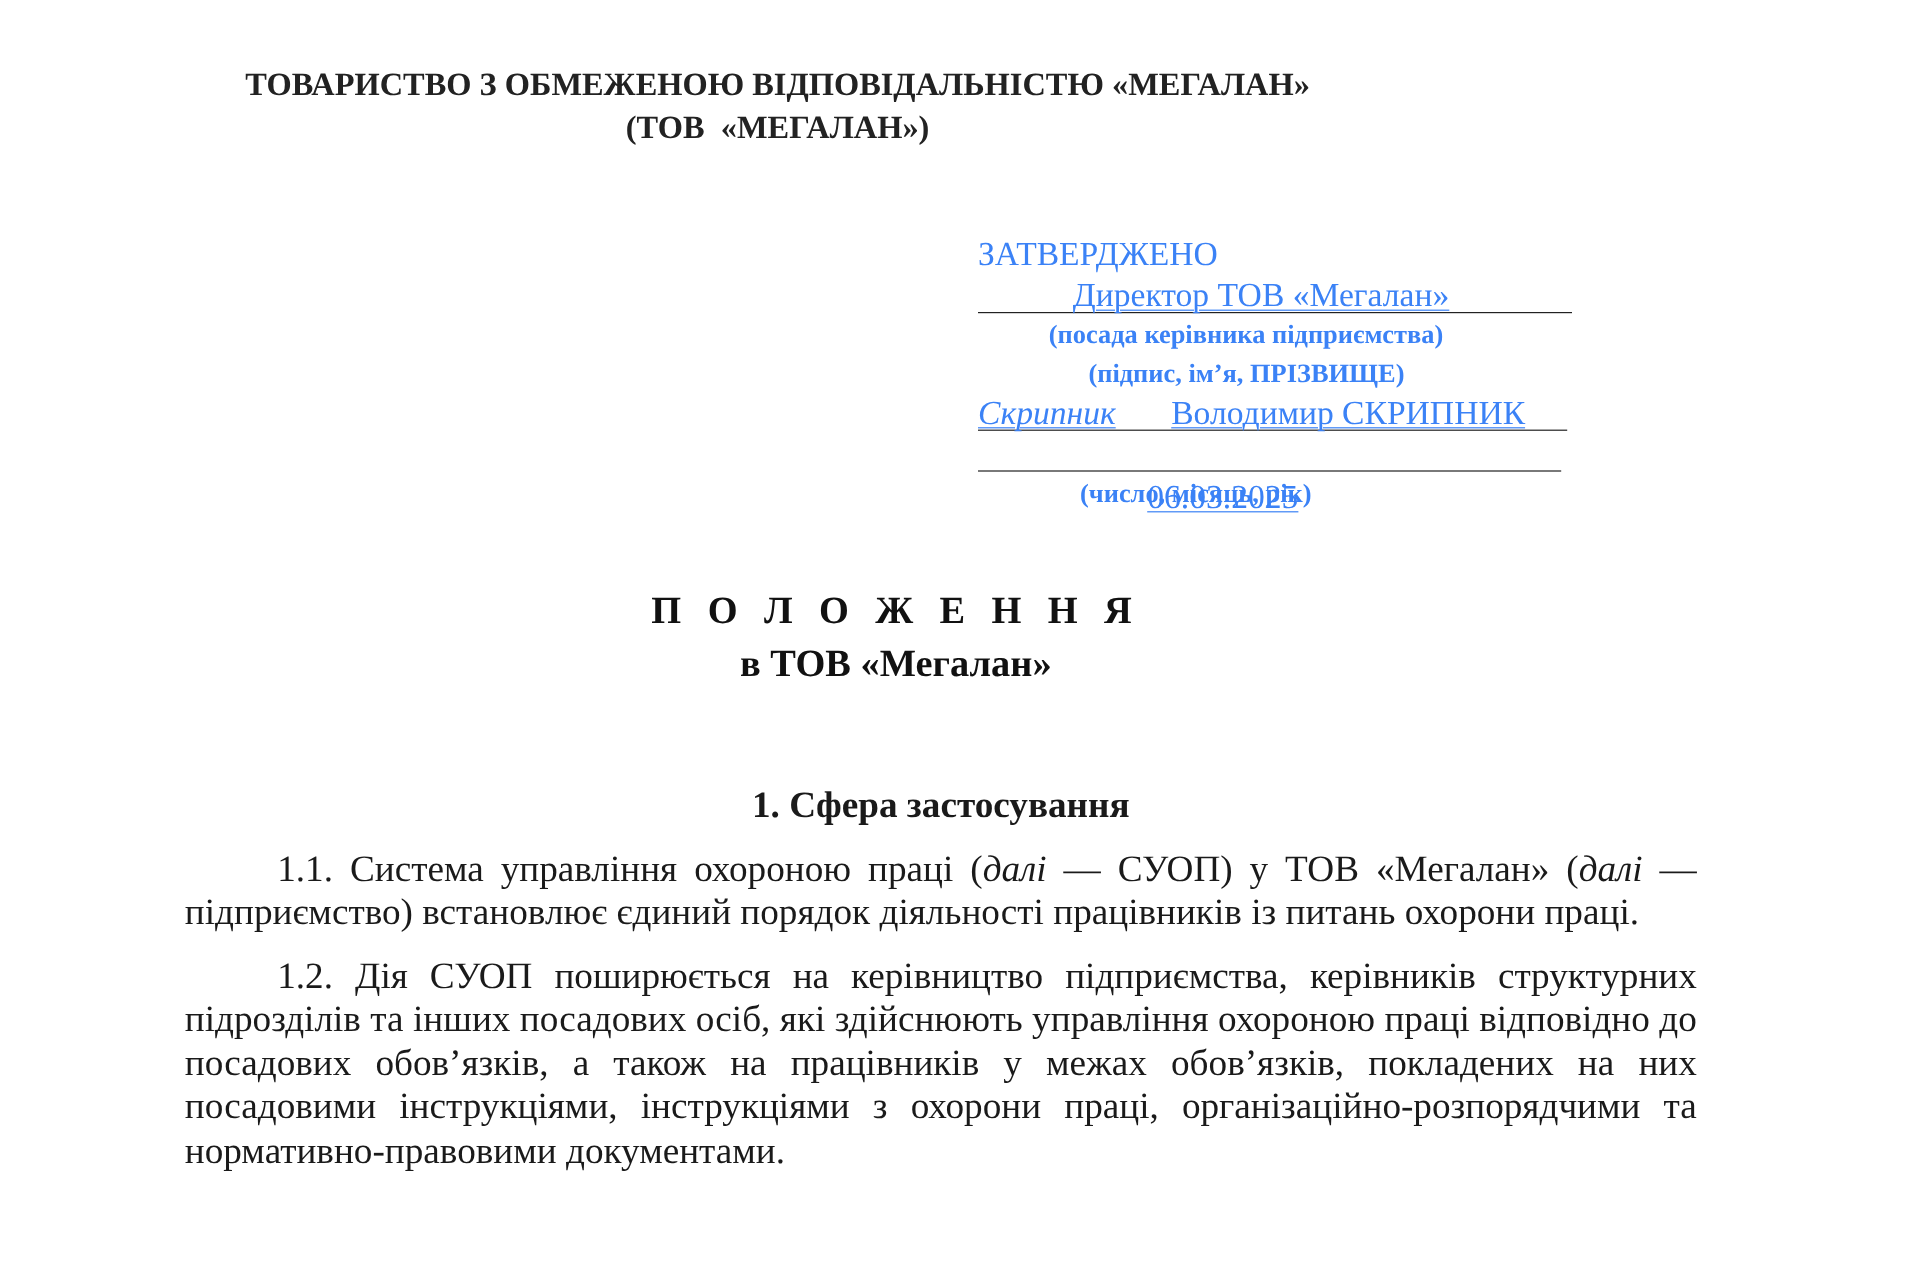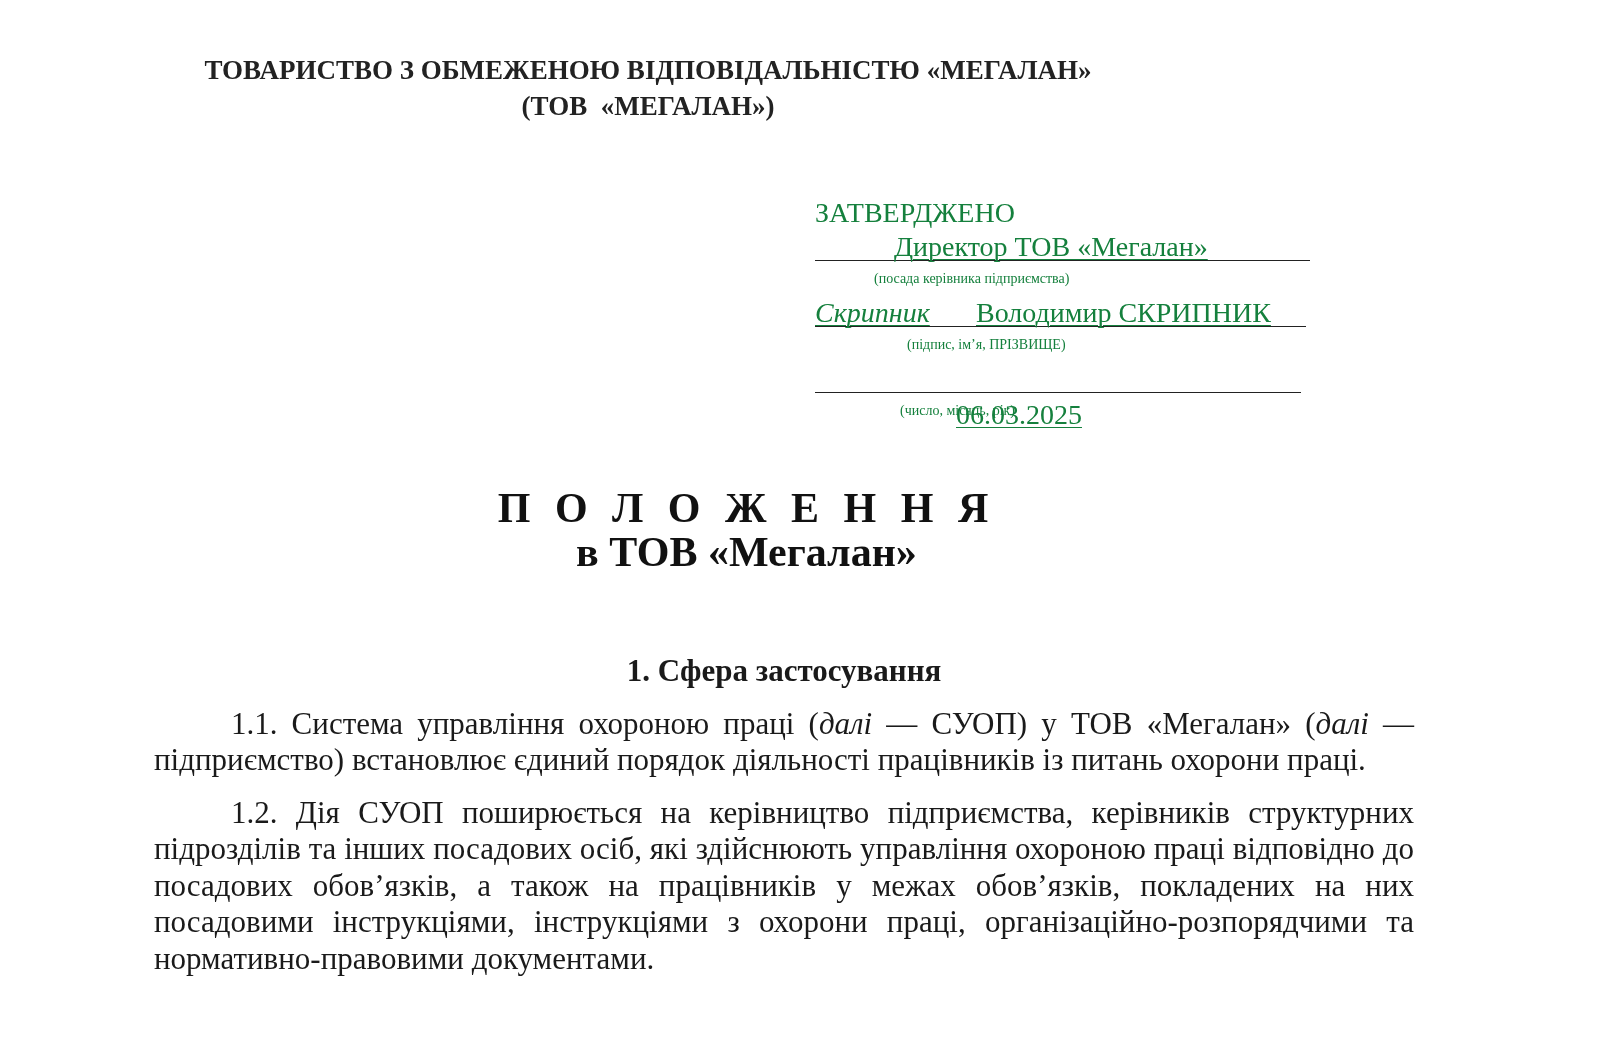--- a/index.html
+++ b/index.html
@@ -3,29 +3,29 @@
 <meta charset="utf-8">
 <style>
   html, body { margin:0; padding:0; background:#ffffff; }
   body { width:1600px; height:1060px; overflow:hidden; position:relative;
          font-family:"Liberation Serif", serif; color:#1a1a1a; }
   .page { position:absolute; left:0; top:0; width:1600px; height:1060px; }
 
   .org { position:absolute; left:0; width:1296px; text-align:center; top:52px;
          font-weight:bold; font-size:27px; line-height:36px; color:#222; }
 
-  .approve { position:absolute; left:815px; top:196px; width:520px; font-size:28px; color:#15803d; }
+  .approve { position:absolute; left:815px; top:196px; width:520px; font-size:28px; color:#3b82f6; }
   .approve .line { position:relative; height:34px; line-height:34px; white-space:nowrap; }
-  .approve .cap { font-size:14px; line-height:30px; height:32px; }
+  .approve .cap { font-size:22px; line-height:30px; height:32px;font-weight:bold; }
   .approve .rule { position:absolute; left:0; bottom:3px; height:1px; background:#222; }
   .approve .val { position:absolute; top:0; text-decoration:underline; text-underline-offset:3px; text-decoration-thickness:1px; }
   .approve .sig { font-style:italic; }
 
   .title { position:absolute; left:0; width:1493px; text-align:center; top:486px;
-           font-weight:bold; font-size:42px; line-height:44px; color:#111; }
+           font-weight:bold; font-size:32px; line-height:44px; color:#111; }
   .title .spaced { letter-spacing:7px; }
 
   .body { position:absolute; left:138px; width:1292px; top:653px; font-size:31px; line-height:36.5px; color:#1a1a1a; }
   .body .h { text-align:center; font-weight:bold; }
   .body p { margin:16px; text-align:justify; text-indent:77px; }
   .body em { font-style:italic; }
 </style>
 </head>
 <body>
 
@@ -38,26 +38,26 @@
 
   <div class="approve">
     <div class="line">ЗАТВЕРДЖЕНО</div>
 
     <div class="line">
       <span class="rule" style="width:495px;"></span>
       <span class="val" style="left:79px;text-align:right;">Директор ТОВ «Мегалан»</span>
     </div>
     <div class="line cap" style="padding-left:59px;">(посада керівника підприємства)</div>
 
+    <div class="line cap" style="padding-left:92px;">(підпис, ім’я, ПРІЗВИЩЕ)</div>
     <div class="line">
       <span class="rule" style="width:491px;"></span>
       <span class="val sig" style="left:0;">Скрипник</span>
       <span class="val" style="left:161px;">Володимир СКРИПНИК</span>
     </div>
-    <div class="line cap" style="padding-left:92px;">(підпис, ім’я, ПРІЗВИЩЕ)</div>
 
     <div class="line">
       <span class="rule" style="width:486px;"></span>
       <span class="val" style="left:141px;margin-top:36px;">06.03.2025</span>
     </div>
     <div class="line cap" style="padding-left:85px;">(число, місяць, рік)</div>
   </div>
 
   <div class="title">
     <div class="spaced">П О Л О Ж Е Н Н Я</div>

